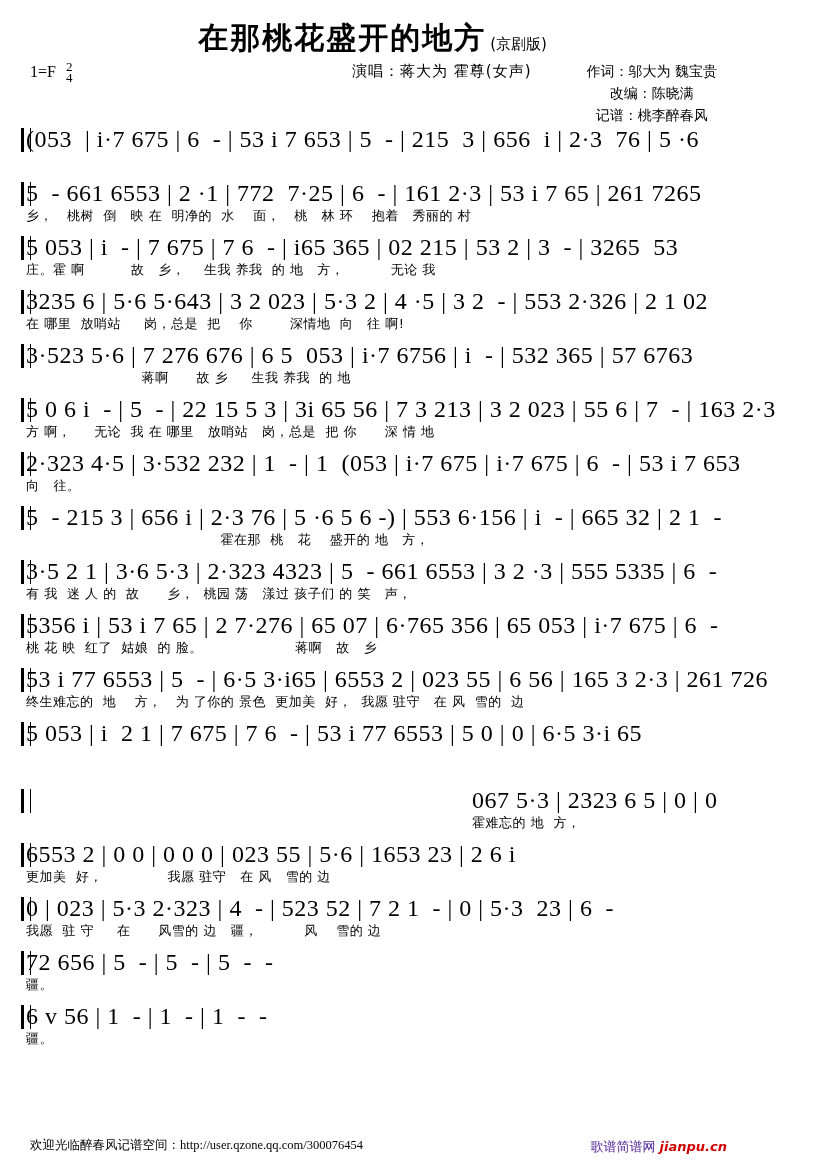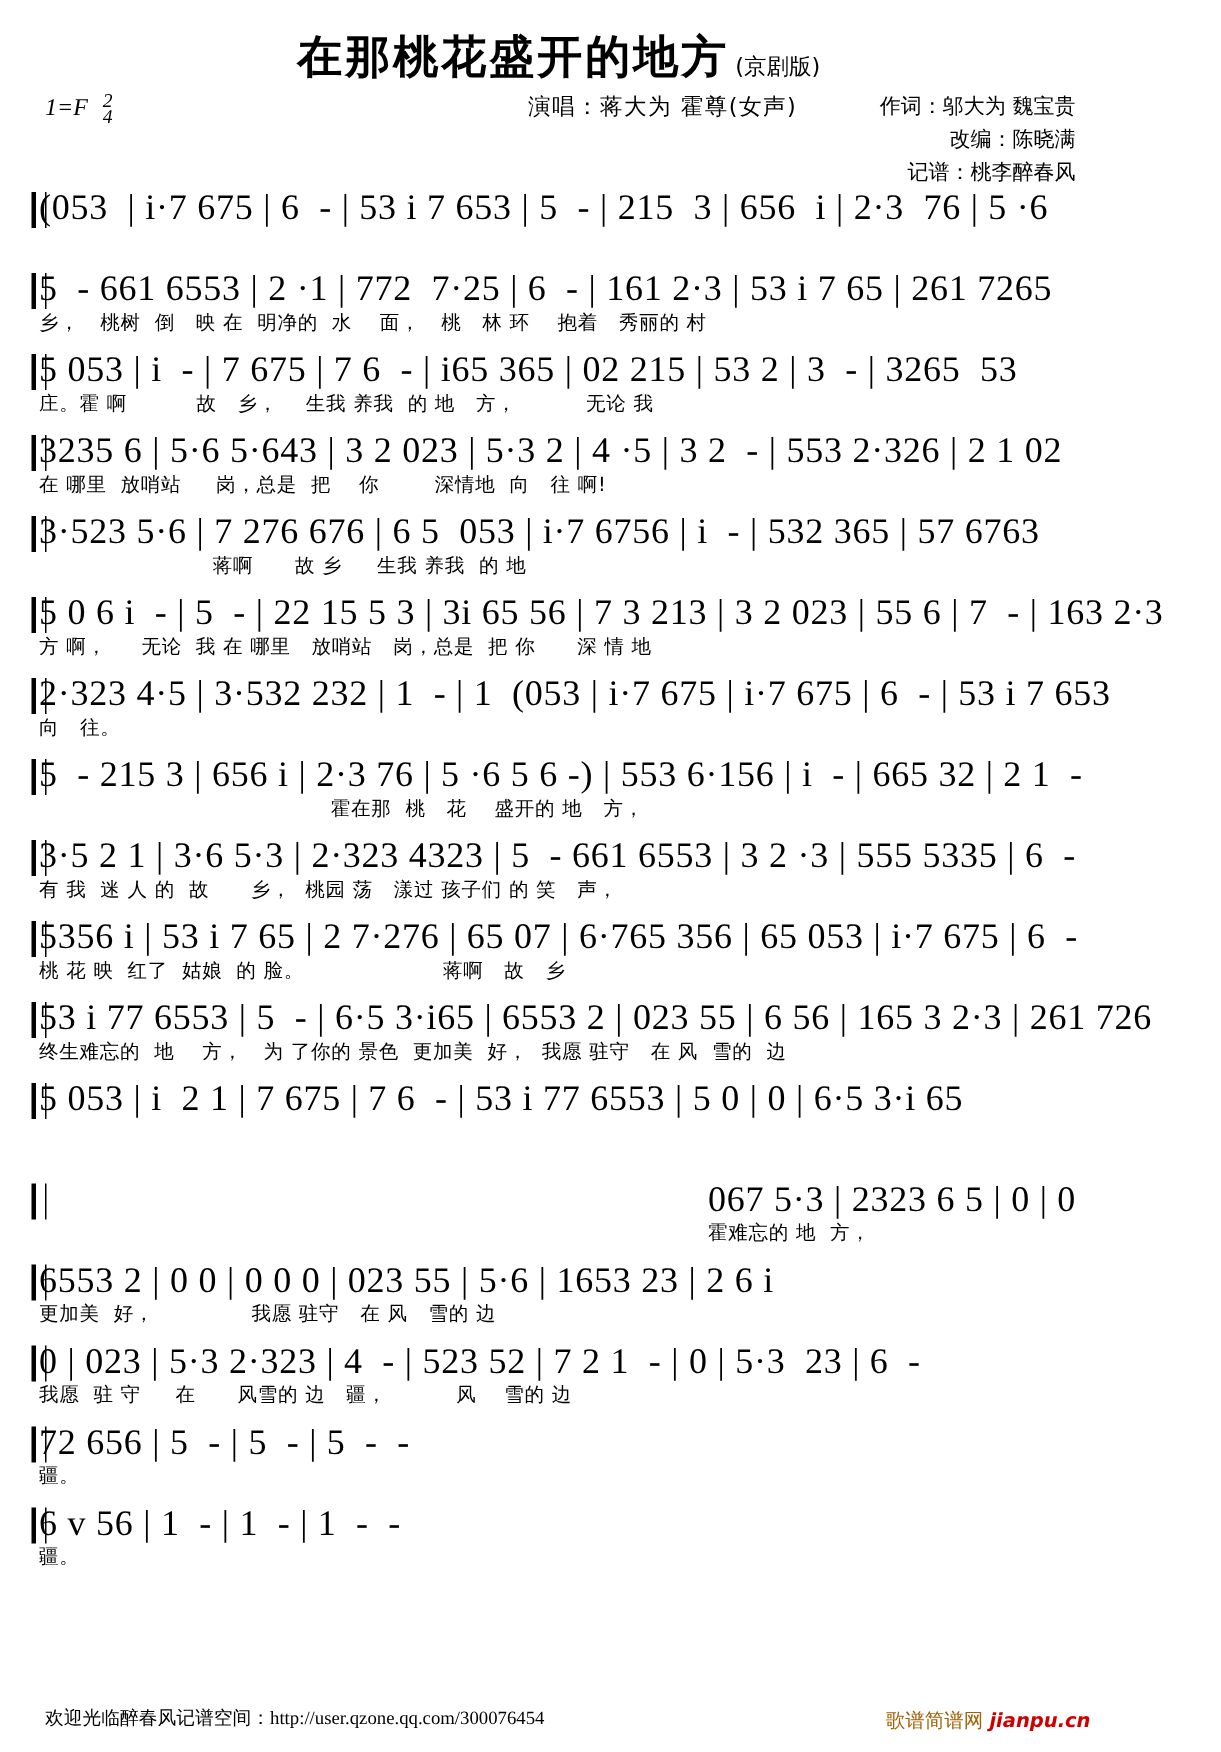--- a/index.html
+++ b/index.html
@@ -40,32 +40,31 @@
     left:352px; top:62px;
     font-size:15px;
     font-family:"DejaVu Sans", sans-serif;
     letter-spacing:1px;
     white-space:nowrap;
   }
   .singer .small{font-size:15px;}
   .credits{
     position:absolute;
     right:28px; top:60px;
-    text-align:right;
+    text-align:center;
     font-size:14px;
     font-family:"DejaVu Sans", sans-serif;
     line-height:22px;
     white-space:nowrap;
   }
   .keysig{
     position:absolute;
     left:30px; top:62px;
     font-size:16px;
     font-family:"Liberation Serif", serif;
-    font-style:italic;
   }
   .keysig .frac{
     display:inline-block;
     vertical-align:middle;
     text-align:center;
     line-height:11px;
     font-size:13px;
     margin-left:6px;
     position:relative;
     top:-1px;
@@ -118,21 +117,21 @@
     left:30px; bottom:14px;
     font-size:12.5px;
     font-family:"Liberation Serif", serif;
   }
   .watermark{
     position:absolute;
     right:18px; bottom:12px;
     font-size:13px;
     font-family:"DejaVu Sans", sans-serif;
   }
-  .watermark .cn{color:#a16207;}
+  .watermark .cn{color:#4c1d95;}
   .watermark .en{color:#d00000;font-style:italic;font-weight:bold;}
 </style>
 </head>
 <body>
 
 <div class="sheet">
 
   <div class="title-row">
     <span class="title">在那桃花盛开的地方</span><span class="title-sub">(京剧版)</span>
   </div>

